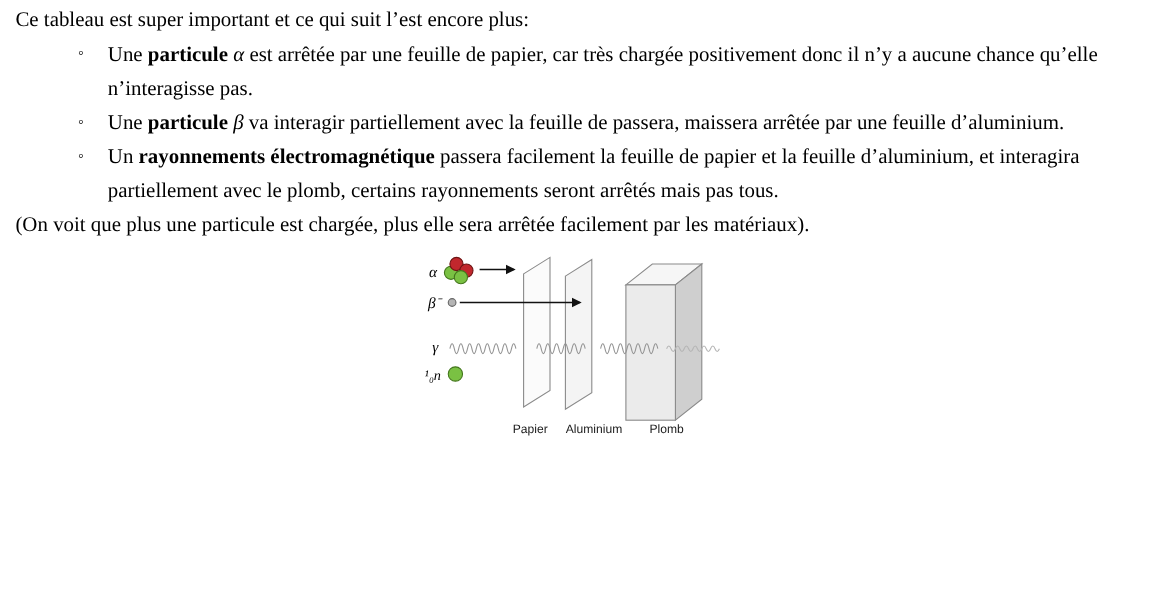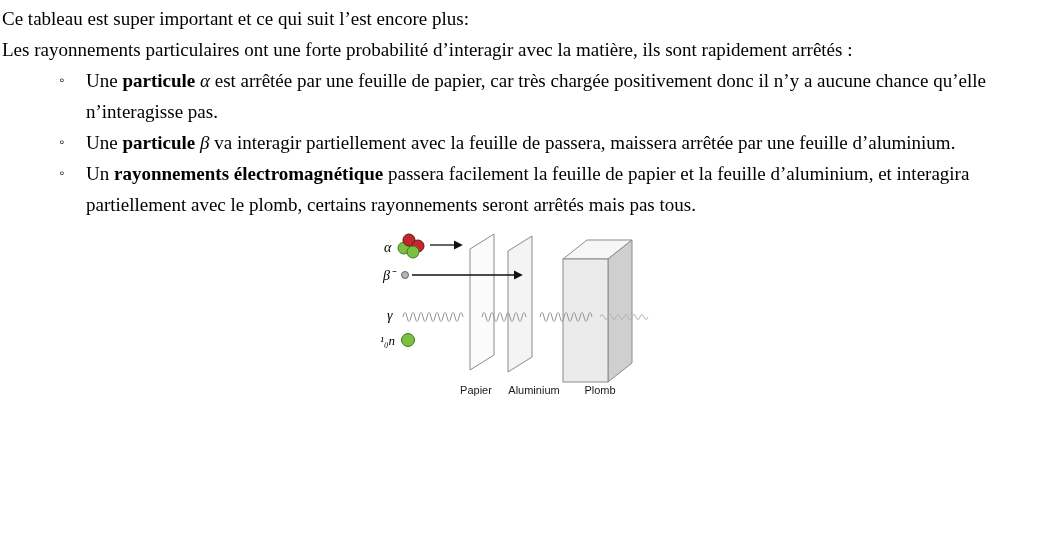--- a/index.html
+++ b/index.html
@@ -2,54 +2,54 @@
 <html><head>
 <meta charset="utf-8">
 <style>
   html,body { margin:0; padding:0; background:#ffffff; }
   body {
     width:1055px; height:536px; overflow:hidden;
     color:#000;
     font-family:"Liberation Serif", serif;
     font-size:19px; line-height:31px;
   }
-  .doc { padding:3px 2px 0 2px; }
+  .doc { padding:3px 2px 0 14px; }
   p { margin:0; }
   ul.bullets { list-style:none; margin:0; padding:0 0 0 57px; }
   ul.bullets li { display:flex; }
   .marker { flex:0 0 27px; width:27px; font-size:15px; line-height:31px; }
   .li-text { flex:1 1 auto; }
   .li-text b { font-weight:bold;text-align:right; }
   .sym { font-style:italic; }
   .figure { width:300px; margin:7px auto 0 auto; }
   svg { display:block; }
 </style>
 </head>
 <body>
 
 <div class="doc">
 
   <p>Ce tableau est super important et ce qui suit l’est encore plus:</p>
-  <p>Les rayonnements particulaires ont une forte probabilité d’interagir avec la matière, ils sont rapidement arrêtés :</p>
 
   <ul class="bullets">
     <li>
       <span class="marker">◦</span>
       <span class="li-text"><span>Une </span><b>particule</b><span class="sym"> α</span><span> est arrêtée par une feuille de papier, car très chargée positivement donc il n’y a aucune chance qu’elle n’interagisse pas.</span></span>
     </li>
     <li>
       <span class="marker">◦</span>
       <span class="li-text"><span>Une </span><b>particule</b><span class="sym"> β</span><span> va interagir partiellement avec la feuille de passera, maissera arrêtée par une feuille d’aluminium.</span></span>
     </li>
     <li>
       <span class="marker">◦</span>
       <span class="li-text"><span>Un </span><b>rayonnements électromagnétique</b><span class="sym"></span><span> passera facilement la feuille de papier et la feuille d’aluminium, et interagira partiellement avec le plomb, certains rayonnements seront arrêtés mais pas tous.</span></span>
     </li>
   </ul>
 
+  <p>(On voit que plus une particule est chargée, plus elle sera arrêtée facilement par les matériaux).</p>
 
   <div class="figure">
     <svg width="300" height="176" viewBox="0 0 300 176">
       <defs>
         <marker id="arr" viewBox="0 0 10 10" refX="8" refY="5" markerWidth="7" markerHeight="7" orient="auto">
           <path d="M0 0 L10 5 L0 10 z" fill="#111"></path>
         </marker>
       </defs>
 
       <g>

